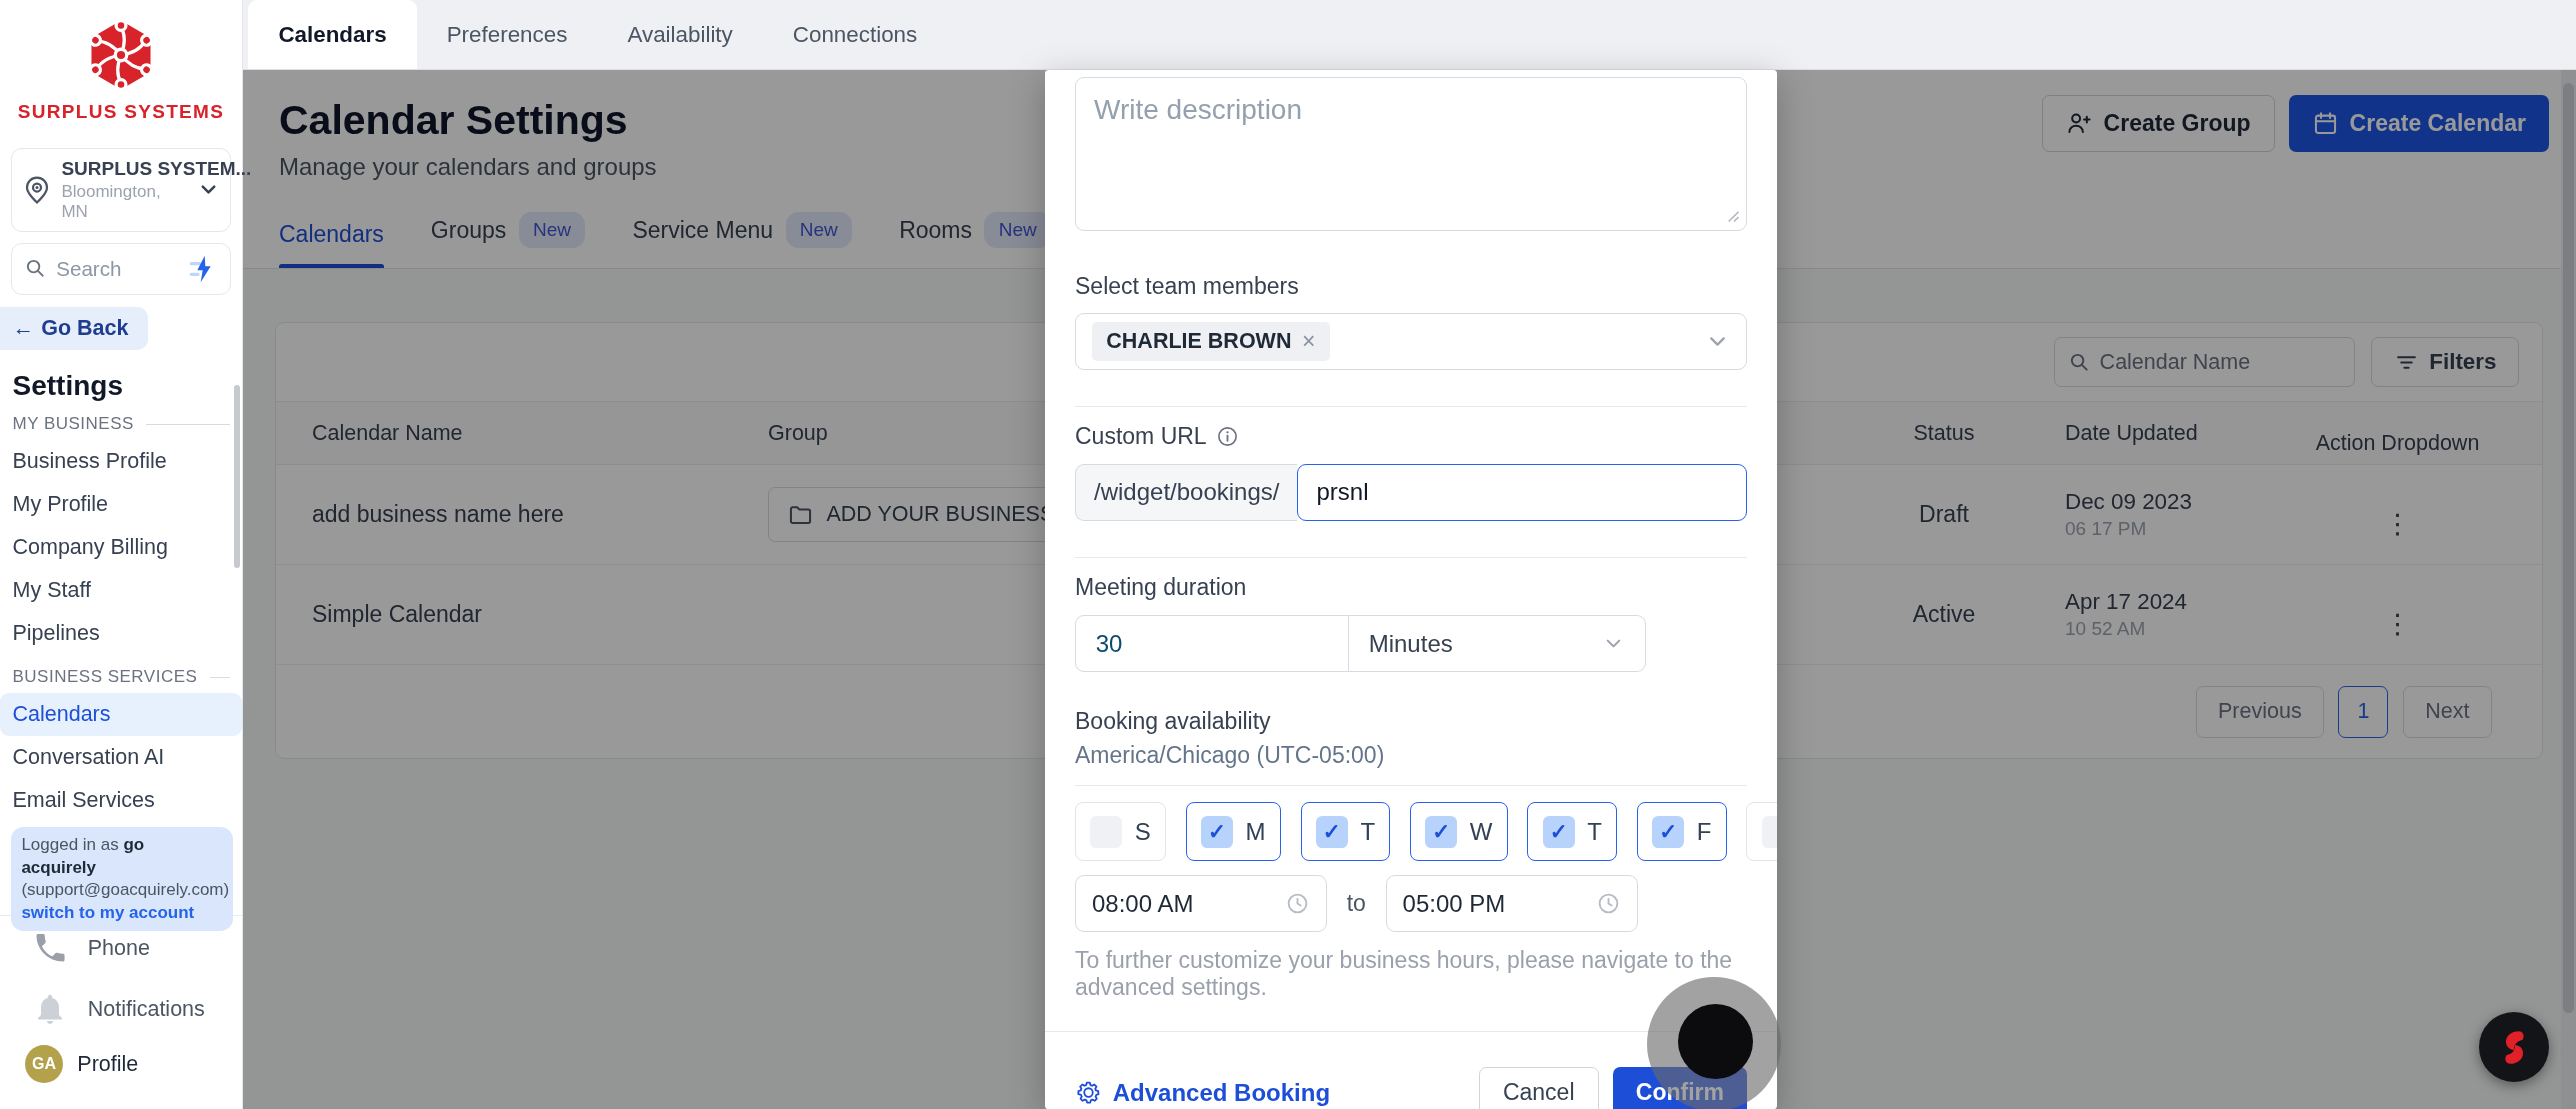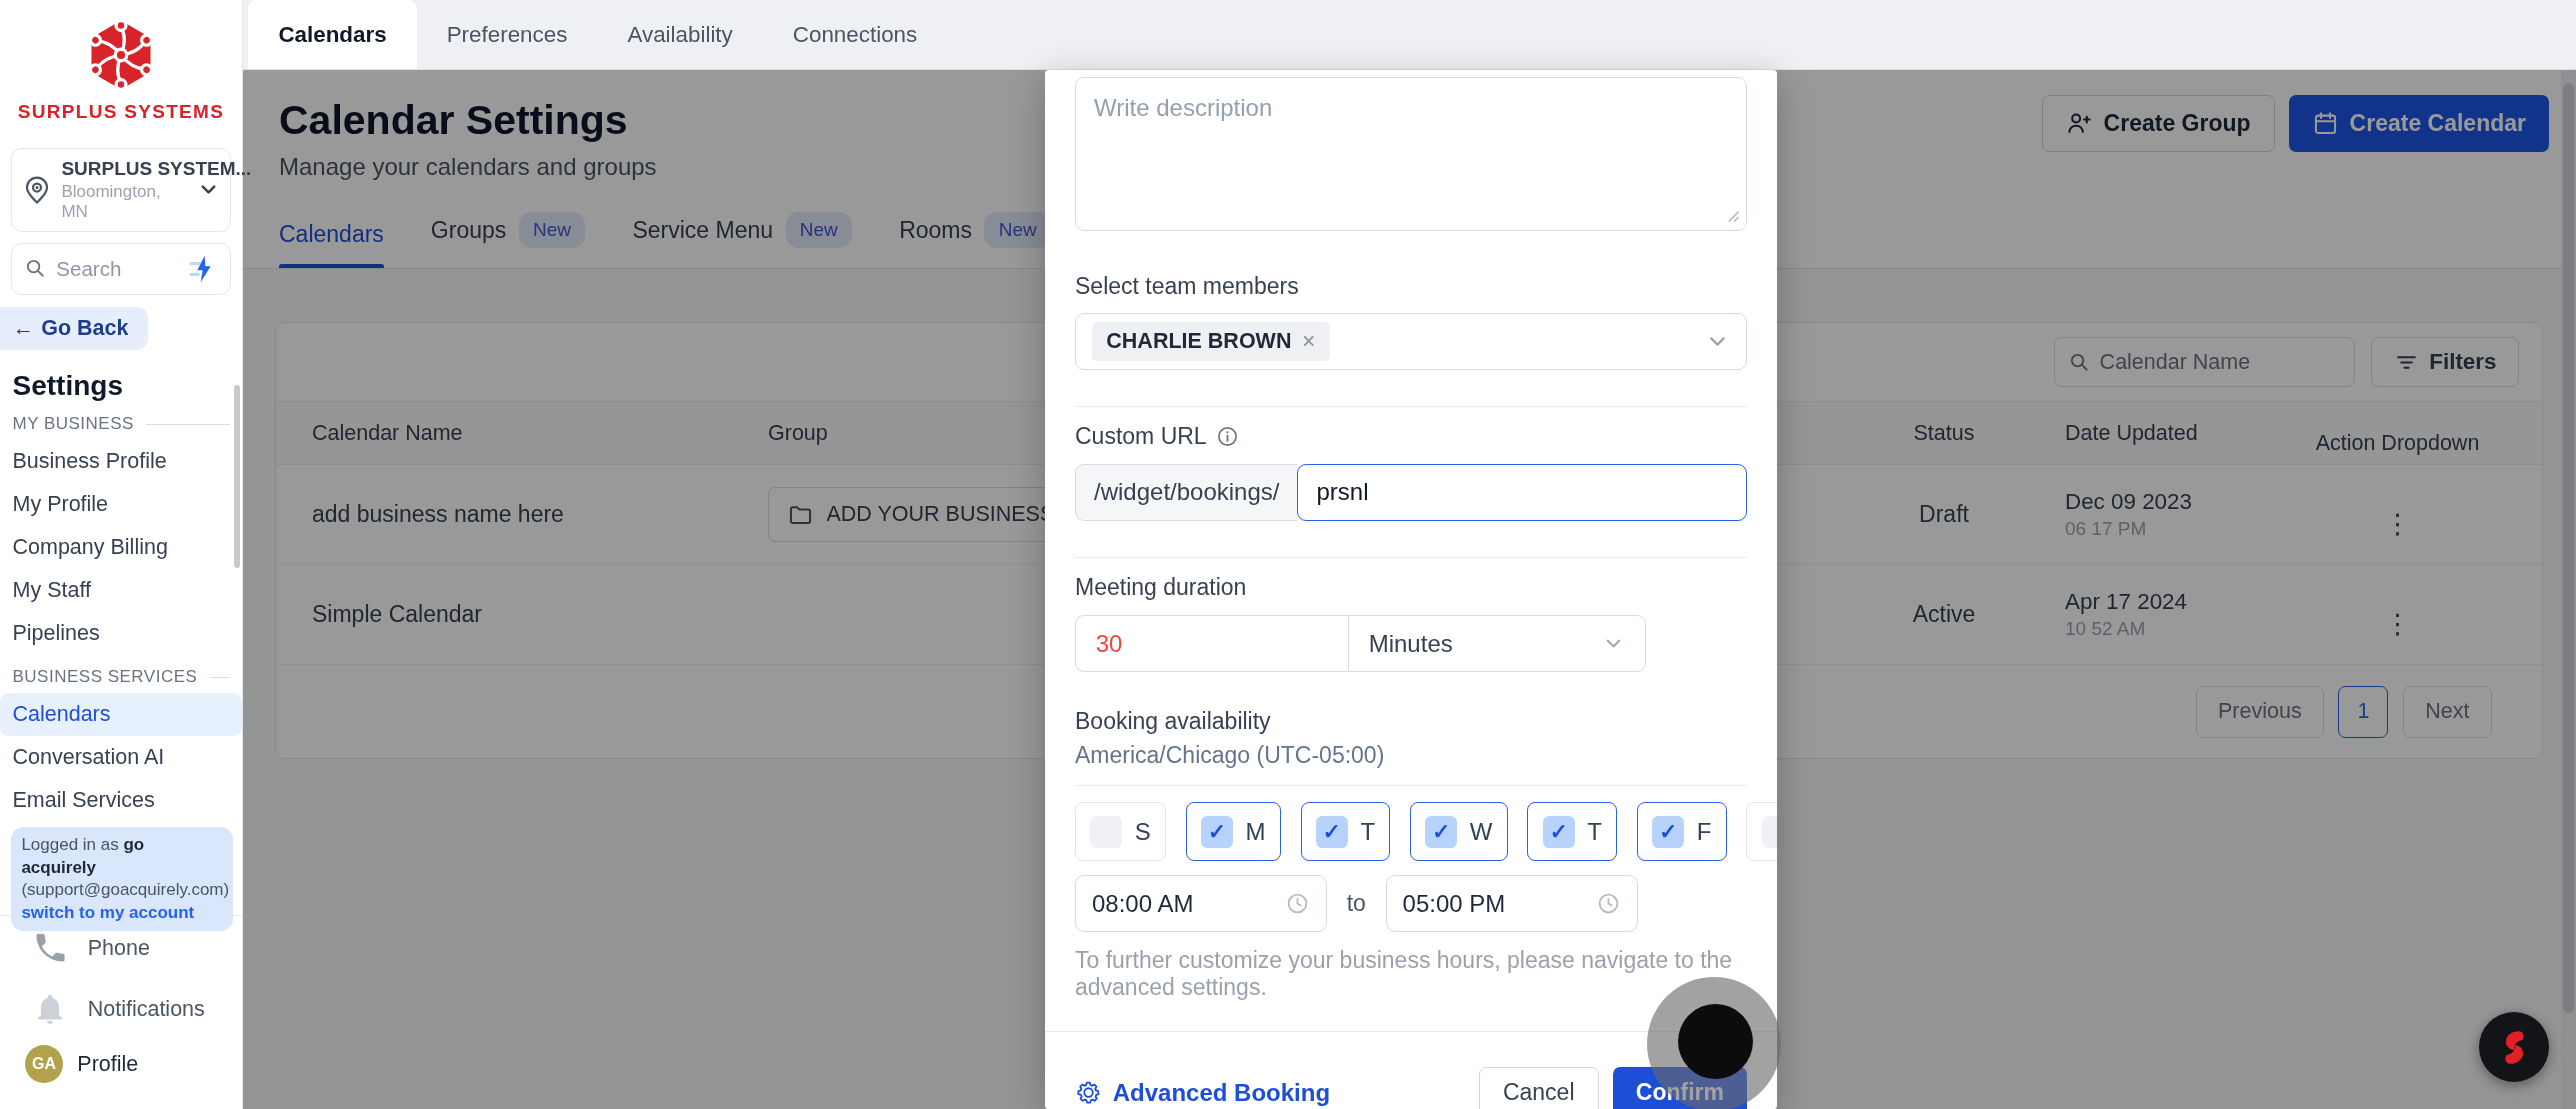--- a/index.html
+++ b/index.html
@@ -79,37 +79,37 @@
   .pg-num { border:0.9px solid #2563eb; color:#2563eb; background:#fff; border-radius:7.2px; height:52px; width:50px; font-size:21.5px; cursor:pointer; font-family:inherit; }
   .page-scrollbar { position:absolute; right:0; top:0; width:15px; height:1039px; background:#eef0f2; }
   .page-scrollbar i { position:absolute; left:1.8px; right:1.8px; top:12.5px; height:930px; background:#cfd3d7; border-radius:6.3px; }
 
   
   .overlay { position:absolute; left:243px; top:70px; width:2333px; height:1039px; background:rgba(0,0,0,.4); z-index:20; }
 
   
   .modal { position:absolute; left:1045px; top:70px; width:732px; height:1039px; background:#fff; z-index:30; border-radius:3.6px; box-shadow:0 9px 36px rgba(0,0,0,.25); overflow:hidden; }
   .m-body { padding:0 30px; }
-  .m-textarea { margin-top:7.2px; width:100%; height:154px; border:0.9px solid #d6dbe1; border-radius:9px; resize:none; font-size:24px; color:#374151; padding:16px 18px; font-family:inherit; outline:none; position:relative; }
+  .m-textarea { margin-top:7.2px; width:100%; height:154px; border:0.9px solid #d6dbe1; border-radius:9px; resize:none; font-size:28px; color:#374151; padding:16px 18px; font-family:inherit; outline:none; position:relative; }
   .m-textarea::placeholder { color:#94a0ad; }
   .ta-wrap { position:relative; }
   .resize-grip { position:absolute; right:7.2px; bottom:10.7px; pointer-events:none; }
   .m-label { font-size:23px; color:#374151; }
   .lbl-team { margin-top:39px; }
   .team-select { margin-top:12.5px; height:57px; border:0.9px solid #d6dbe1; border-radius:9px; display:flex; align-items:center; padding:0 16px; gap:10.7px; cursor:pointer; }
   .chip { background:#eef0f4; border-radius:5px; height:39px; display:inline-flex; align-items:center; gap:10.7px; padding:0 14.3px; font-size:21.5px; color:#1f2937; font-weight:bold; }
   .chip .x { color:#8b93a1; font-weight:normal; font-size:23px; cursor:pointer; }
   .team-chevron { margin-left:auto; }
   .m-div { height:0.9px; background:#e7e9ec; margin-top:36px; }
   .lbl-url { margin-top:16px; display:flex; align-items:center; gap:9px; }
   .url-group { margin-top:14.3px; display:flex; height:57px; }
   .url-prefix { background:#f5f6f8; border:0.9px solid #d6dbe1; border-right:none; border-radius:9px 0 0 9px; display:flex; align-items:center; padding:0 18px; font-size:24px; color:#374151; }
   .url-input { flex:1; border:1.8px solid #2563eb; border-radius:9px; font-size:24px; color:#111827; padding:0 18px; outline:none; font-family:inherit; }
   .dur-group { margin-top:14.3px; display:flex; height:57px; width:571px; }
-  .dur-input { width:274px; border:0.9px solid #d6dbe1; border-radius:9px 0 0 9px; font-size:24px; color:#ef4444; padding:0 19.7px; outline:none; font-family:inherit; }
+  .dur-input { width:274px; border:0.9px solid #d6dbe1; border-radius:9px 0 0 9px; font-size:24px; color:#0c4a6e; padding:0 19.7px; outline:none; font-family:inherit; }
   .dur-unit { flex:1; border:0.9px solid #d6dbe1; border-left:none; border-radius:0 9px 9px 0; display:flex; align-items:center; padding:0 19.7px; font-size:24px; color:#374151; cursor:pointer; }
   .dur-unit svg { margin-left:auto; }
   .lbl-avail { margin-top:36px; }
   .tz-line { margin-top:7.2px; font-size:23px; color:#64748b; }
   .div-avail { margin-top:16px; }
   .days-row { margin-top:16px; display:flex; gap:19.7px; }
   .day-box { height:59px; border:0.9px solid #e1e4e9; border-radius:8px; display:flex; align-items:center; gap:12.5px; padding:0 14.3px; font-size:24px; color:#334155; cursor:pointer; background:#fff; }
   .day-box .cb { width:32px; height:32px; border-radius:6.3px; background:#f0f1f4; display:flex; align-items:center; justify-content:center; font-size:21.5px; color:transparent; }
   .day-box.checked { border:1.8px solid #2563eb; }
   .day-box.checked .cb { background:#b7d2fb; color:#1b4fd8; font-weight:bold; }

